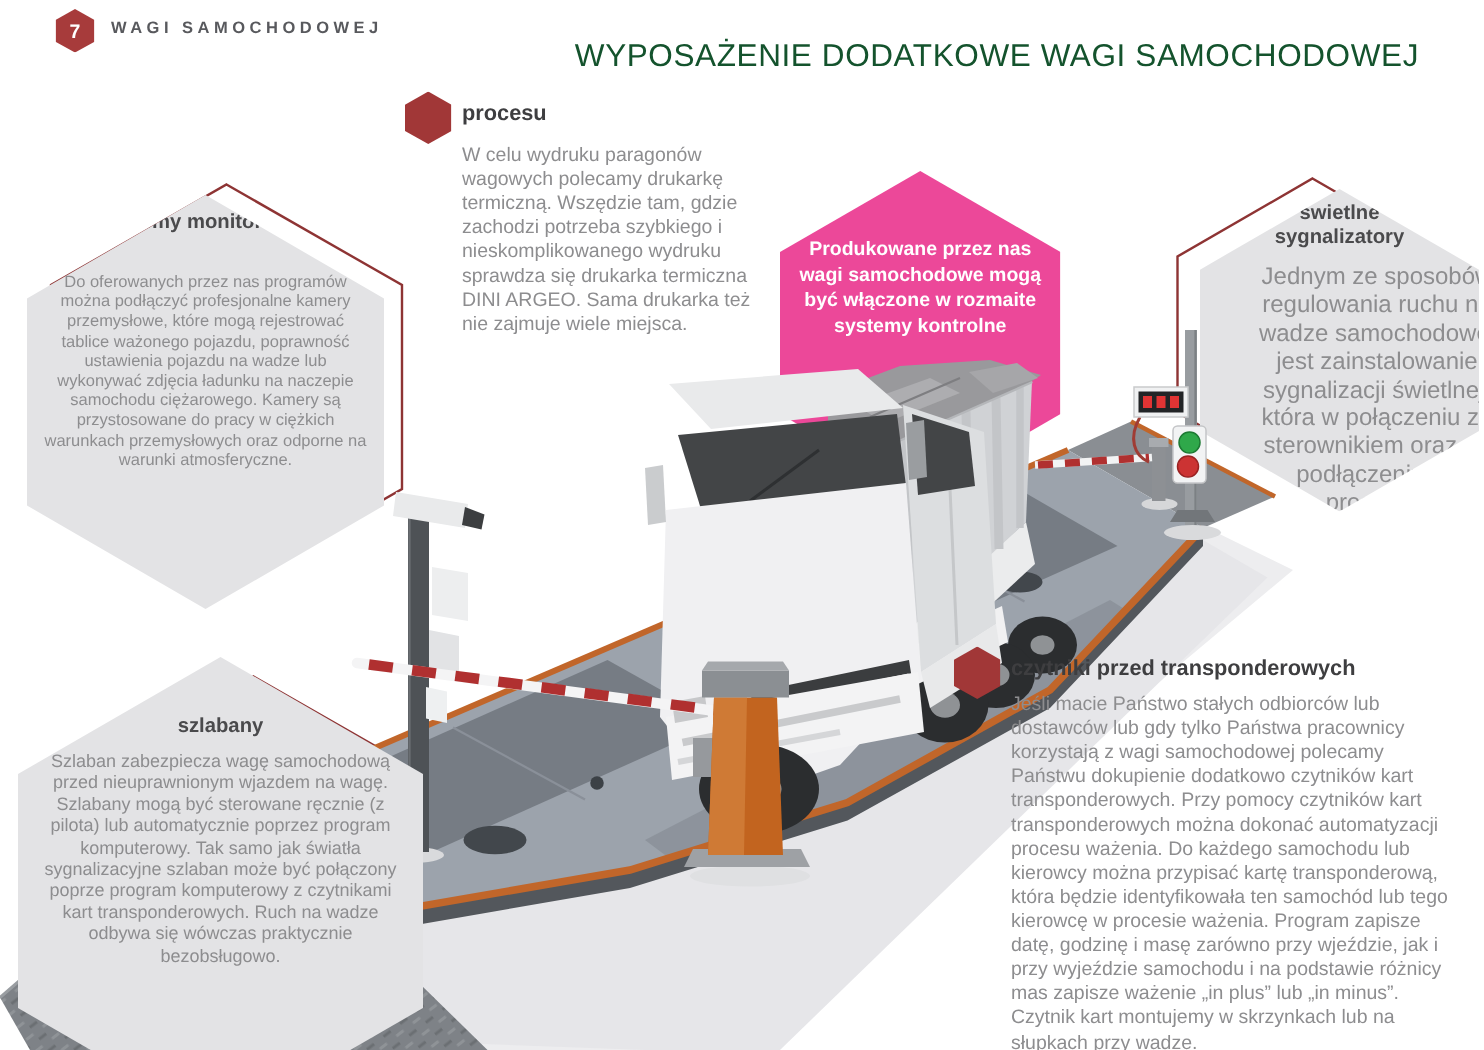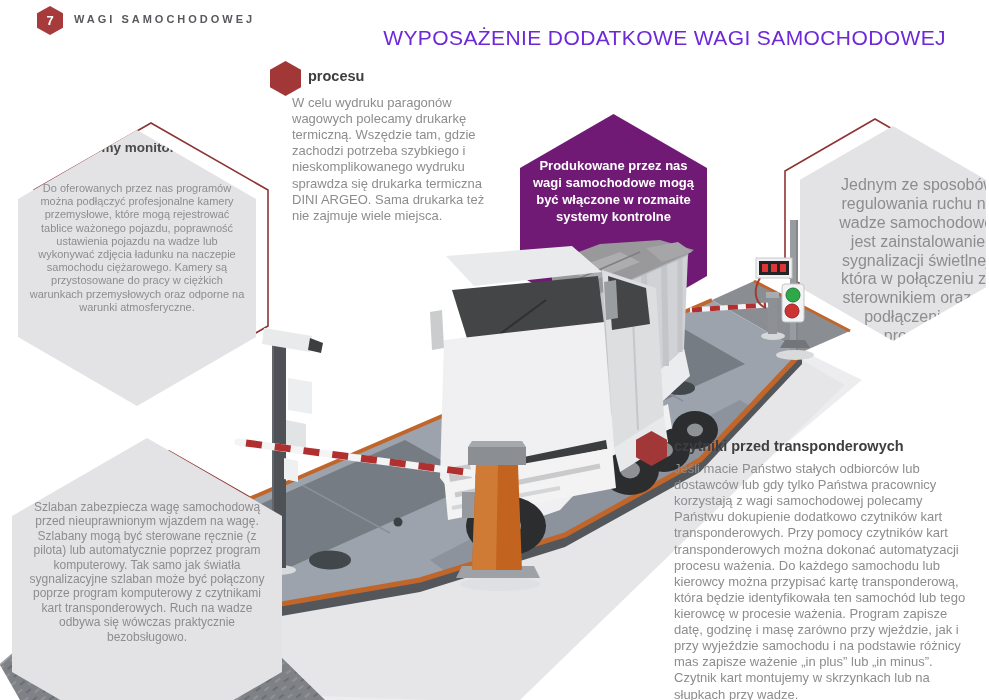--- a/index.html
+++ b/index.html
@@ -13,28 +13,28 @@
     left:37px;top:6px;width:26px;height:29px;background:#a73b3b;color:#fff;
     clip-path:polygon(50% 0,100% 25%,100% 75%,50% 100%,0 75%,0 25%);
     font-size:13px;font-weight:bold;text-align:center;line-height:29px;z-index:6;
   }
   .page-header{
     left:74px;top:13px;font-size:11px;font-weight:bold;letter-spacing:3px;
     color:#58595d;z-index:6;
   }
   .page-title{
     right:43px;top:26px;font-size:21px;font-weight:400;letter-spacing:.4px;
-    color:#6d28d9;z-index:6;white-space:nowrap;
+    color:#14532d;z-index:6;white-space:nowrap;
   }
   
   .hex{
     clip-path:polygon(50% 0,100% 25%,100% 75%,50% 100%,0 75%,0 25%);
     background:#e3e3e5;z-index:2;
   }
-  .hex-red{background:#701a75;z-index:2;}
+  .hex-red{background:#ec4899;z-index:2;}
   .hex-title{
     position:absolute;left:50%;transform:translateX(-50%);
     font-size:13.5px;font-weight:bold;color:#4a4a4c;text-align:center;line-height:1.2;
   }
   .hex-body{
     position:absolute;left:50%;transform:translateX(-50%);
     font-size:11px;color:#8d8d8f;text-align:center;line-height:1.2;
   }
   #hex-monitoring{left:18px;top:130px;width:238px;height:276px;}
   #hex-monitoring .hex-title{top:10px;width:150px;}
@@ -49,21 +49,21 @@
   #hex-control .hex-body{top:44px;width:162px;color:#fff;font-weight:bold;font-size:13px;line-height:1.3;}
   
   .hexicon{
     clip-path:polygon(50% 0,100% 25%,100% 75%,50% 100%,0 75%,0 25%);
     background:#a13737;width:31px;height:35px;z-index:5;
   }
   .block-title{font-size:14.5px;font-weight:bold;color:#3e3e40;z-index:5;}
   .block-body{font-size:13px;color:#8d8d8f;line-height:1.24;z-index:5;}
   #printers-icon{left:270px;top:61px;}
   #printers-title{left:308px;top:68px;}
-  #printers-body{left:292px;top:95px;width:202px;}
+  #printers-body{left:308px;top:95px;width:202px;}
   #readers-icon{left:636px;top:431px;}
   #readers-title{left:674px;top:438px;}
   #readers-body{left:674px;top:461px;width:300px;}
   
   #outline-layer{left:0;top:0;z-index:1;}
   #illustration{left:0;top:0;z-index:3;}
 </style>
 </head>
 <body>
 
@@ -75,20 +75,21 @@
   <polygon points="151,123 268,190 268,326 151,393 34,326 34,190" fill="none" stroke="#8e3434" stroke-width="1.6"></polygon>
   <polygon points="875,119 965,171 965,275 875,327 785,275 785,171" fill="none" stroke="#8e3434" stroke-width="1.6"></polygon>
   <polygon points="169,451 302,527 302,682 169,758 36,682 36,527" fill="none" stroke="#8e3434" stroke-width="1.6"></polygon>
 </svg>
 
 <div id="hex-monitoring" class="abs hex">
   <div class="hex-title">systemy monitoringu,</div>
   <div class="hex-body">Do oferowanych przez nas programów można podłączyć profesjonalne kamery przemysłowe, które mogą rejestrować tablice ważonego pojazdu, poprawność ustawienia pojazdu na wadze lub wykonywać zdjęcia ładunku na naczepie samochodu ciężarowego. Kamery są przystosowane do pracy w ciężkich warunkach przemysłowych oraz odporne na warunki atmosferyczne.</div>
 </div>
 <div id="hex-lights" class="abs hex">
+  <div class="hex-title">świetlne sygnalizatory</div>
   <div class="hex-body">Jednym ze sposobów regulowania ruchu na wadze samochodowej jest zainstalowanie sygnalizacji świetlnej, która w połączeniu ze sterownikiem oraz po podłączeniu do programu komputerowego stanowi gwarancję bezkolizyjnych przejazdów.</div>
 </div>
 <div id="hex-control" class="abs hex hex-red">
   <div class="hex-body">Produkowane przez nas wagi samochodowe mogą być włączone w rozmaite systemy kontrolne</div>
 </div>
 
 <svg id="illustration" class="abs" width="989" height="700" viewBox="0 0 989 700">
   <defs>
     <pattern id="chk" width="14" height="10" patternUnits="userSpaceOnUse" patternTransform="rotate(-38 0 0)">
       <rect width="14" height="10" fill="#7e8287"></rect>
@@ -241,20 +242,21 @@
     </g>
     <g>
       <rect x="782" y="284" width="22" height="38" rx="3" fill="#f2f3f4" stroke="#c4c5c7"></rect>
       <circle cx="793" cy="295" r="7" fill="#2fa84a" stroke="#1d7a33"></circle>
       <circle cx="792" cy="311" r="7" fill="#cc3333" stroke="#992222"></circle>
     </g>
   </g>
 </svg>
 
 <div id="hex-barriers" class="abs hex">
+  <div class="hex-title">szlabany</div>
   <div class="hex-body">Szlaban zabezpiecza wagę samochodową przed nieuprawnionym wjazdem na wagę. Szlabany mogą być sterowane ręcznie (z pilota) lub automatycznie poprzez program komputerowy. Tak samo jak światła sygnalizacyjne szlaban może być połączony poprze program komputerowy z czytnikami kart transponderowych. Ruch na wadze odbywa się wówczas praktycznie bezobsługowo.</div>
 </div>
 
 <div id="printers-icon" class="abs hexicon"></div>
 <div id="printers-title" class="abs block-title">procesu</div>
 <div id="printers-body" class="abs block-body">W celu wydruku paragonów wagowych polecamy drukarkę termiczną. Wszędzie tam, gdzie zachodzi potrzeba szybkiego i nieskomplikowanego wydruku sprawdza się drukarka termiczna DINI ARGEO. Sama drukarka też nie zajmuje wiele miejsca.</div>
 
 <div id="readers-icon" class="abs hexicon"></div>
 <div id="readers-title" class="abs block-title">czytniki przed transponderowych</div>
 <div id="readers-body" class="abs block-body">Jeśli macie Państwo stałych odbiorców lub dostawców lub gdy tylko Państwa pracownicy korzystają z wagi samochodowej polecamy Państwu dokupienie dodatkowo czytników kart transponderowych. Przy pomocy czytników kart transponderowych można dokonać automatyzacji procesu ważenia. Do każdego samochodu lub kierowcy można przypisać kartę transponderową, która będzie identyfikowała ten samochód lub tego kierowcę w procesie ważenia. Program zapisze datę, godzinę i masę zarówno przy wjeździe, jak i przy wyjeździe samochodu i na podstawie różnicy mas zapisze ważenie „in plus” lub „in minus”. Czytnik kart montujemy w skrzynkach lub na słupkach przy wadze.</div>

